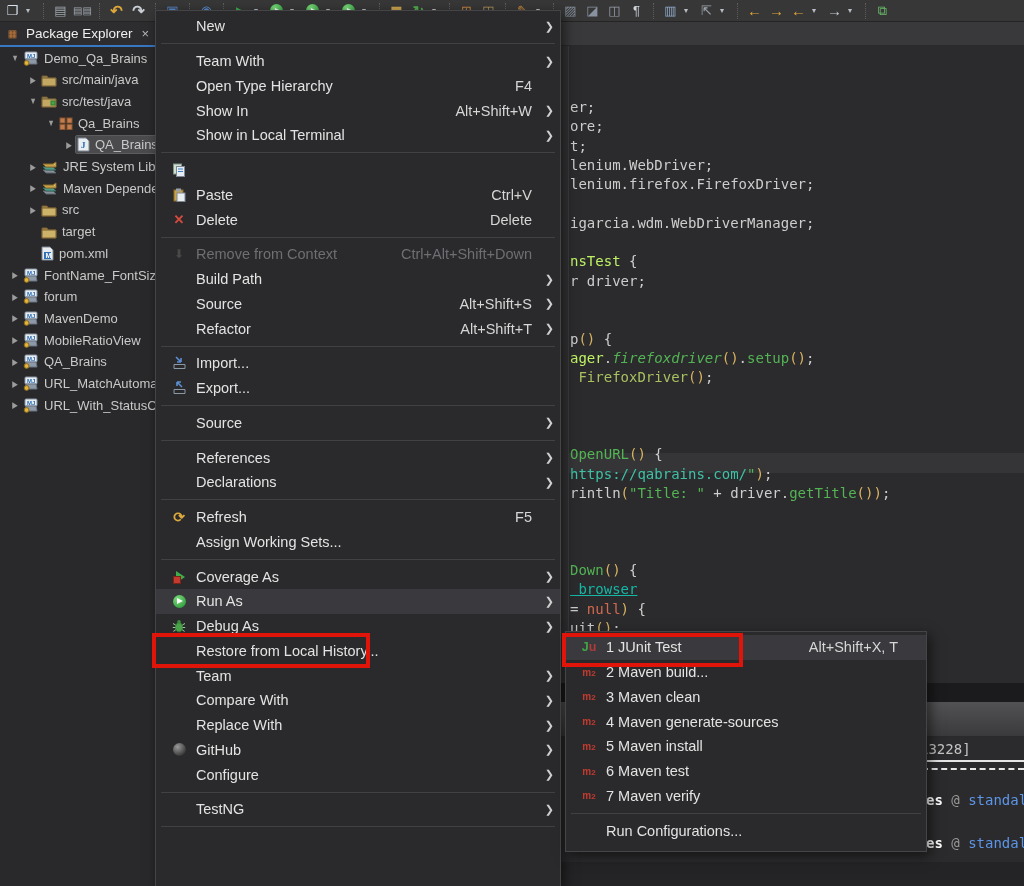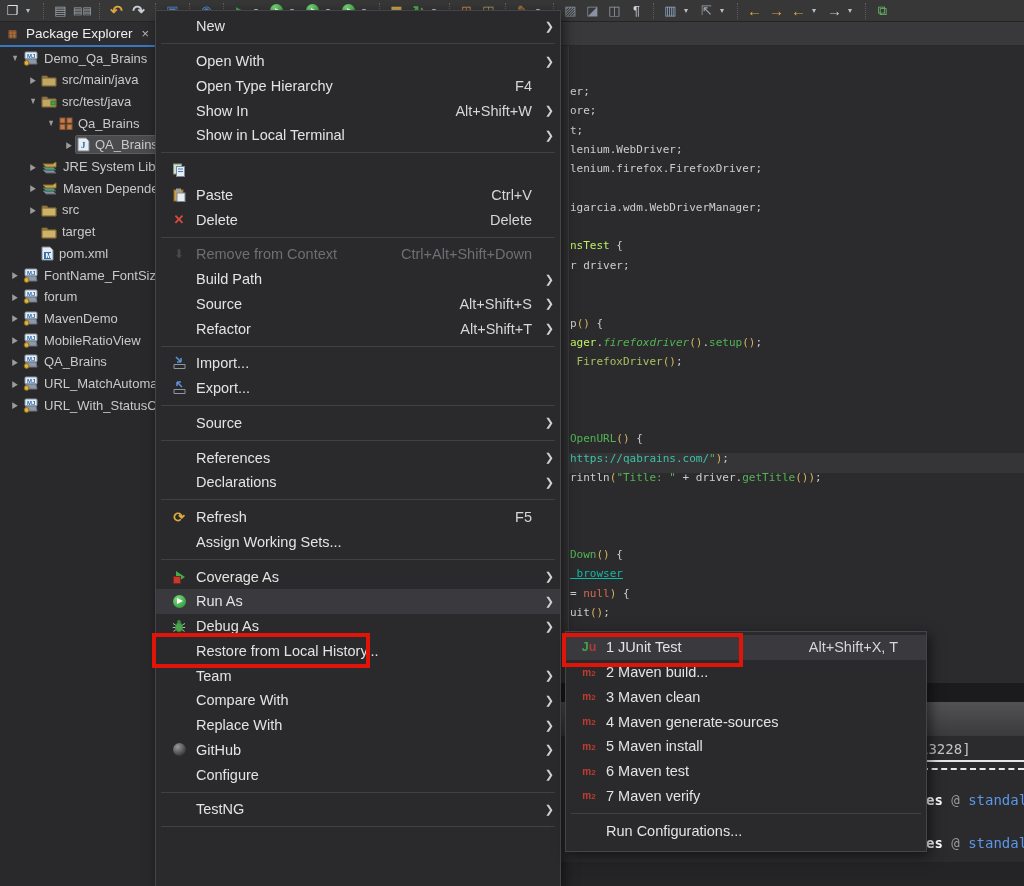--- a/index.html
+++ b/index.html
@@ -36,22 +36,22 @@
   .twrap { display:flex; align-items:center; gap:5px; padding:1px 4px 1px 1px; border-radius:1px; }
   .trow.sel .twrap { background:#4b4b4d; outline:1px solid #5c5c5e; }
 
   
   #editor { position:absolute; left:556px; top:22px; width:468px; height:661px; background:#2b2b2d; }
   #ed-band { position:absolute; left:0; top:0; width:100%; height:24px;
              background:#39393b; border-bottom:1px solid #2a2a2a; }
   #ed-ruler { position:absolute; left:0; top:24px; width:13px; bottom:0;
               background:#323234; border-right:1px solid #3c3c3e; }
   #ed-hl { position:absolute; left:13px; right:0; top:431px; height:20px; background:#353538; }
-  #code { position:absolute; left:14px; top:60px; right:0; font-family:"DejaVu Sans Mono", monospace;
-          font-size:11px; line-height:19.3px; white-space:pre; }
+  #code { position:absolute; left:14px; top:76px; right:0; font-family:"DejaVu Sans Mono", monospace;
+          font-size:14px; line-height:19.3px; white-space:pre; }
   .cl { height:19.3px; }
   .c-p { color:#cdcdcd; } .c-b { color:#bef264; } .c-g { color:#53b454; }
   .c-gi { color:#53b454; font-style:italic; } .c-l { color:#a8c05f; }
   .c-y { color:#d8b35f; } .c-t { color:#3ec1a7; } .c-s { color:#53b454; }
   .c-o { color:#d2694f; } .c-d { color:#14b8a6;text-decoration:underline; }
 
   
   #console { position:absolute; left:556px; top:683px; width:468px; height:203px; background:#2b2b2d; }
   #con-strip { position:absolute; left:0; top:0; width:100%; height:19px; background:#1b1b1d; }
   #con-band { position:absolute; left:0; top:19px; width:100%; height:35px;
@@ -496,21 +496,21 @@
 
   <div id="ctxmenu" class="menu">
       <div class="mi">
         <span class="ic"></span>
         <span class="lb">New</span>
         <span class="ch">❯</span>
       </div>
       <div class="msep"></div>
       <div class="mi">
         <span class="ic"></span>
-        <span class="lb">Open With</span>
+        <span class="lb">Team With</span>
         <span class="ch">❯</span>
       </div>
       <div class="mi">
         <span class="ic"></span>
         <span class="lb">Open Type Hierarchy</span>
         <span class="sc">F4</span>
         <span class="ch"></span>
       </div>
       <div class="mi">
         <span class="ic"></span>

